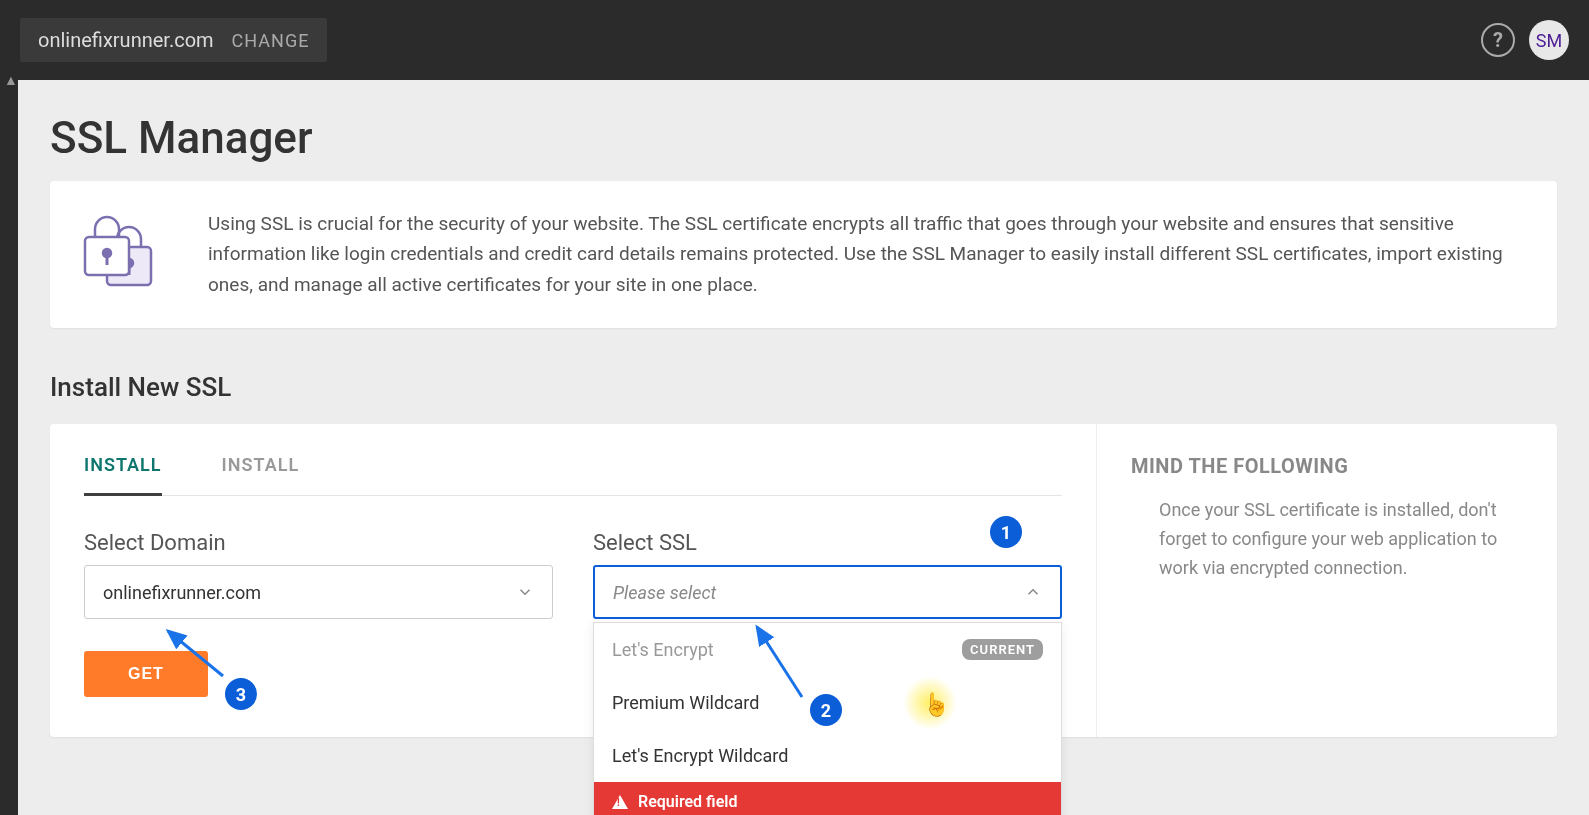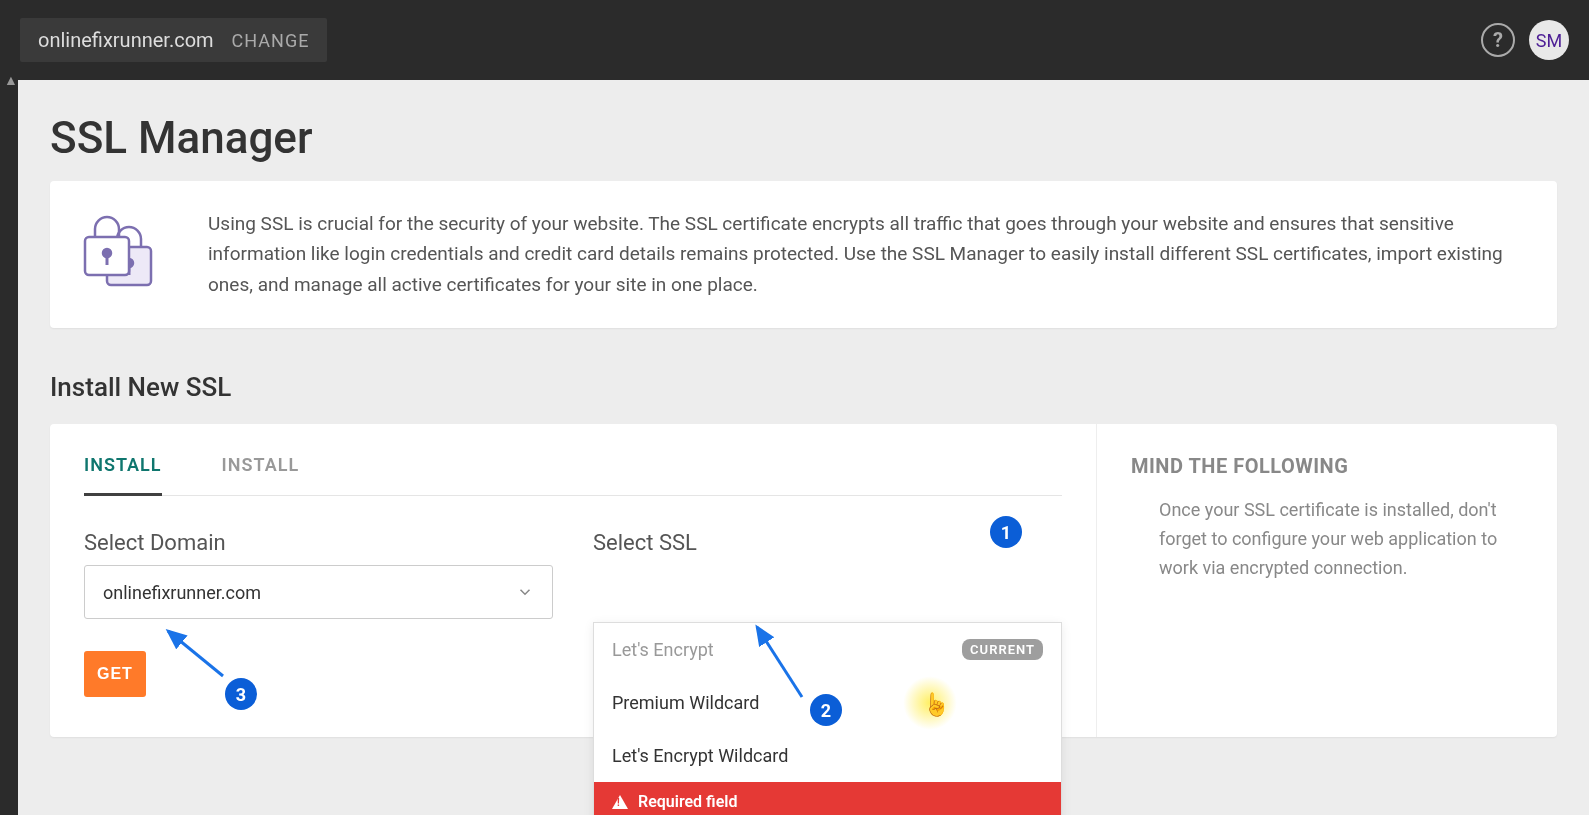--- a/index.html
+++ b/index.html
@@ -40,21 +40,21 @@
   .chev { width: 18px; height: 18px; }
   
   .dropdown { position: absolute; top: 92px; left: 0; right: 0; background: #fff; border: 1px solid #ddd; box-shadow: 0 2px 10px rgba(0,0,0,0.08); z-index: 5; }
   .dd-item { padding: 16px 18px; font-size: 18px; color: #333; display: flex; align-items: center; justify-content: space-between; cursor: pointer; }
   .dd-item.muted { color: #999; }
   .current-badge { background: #9e9e9e; color: #fff; font-size: 13px; font-weight: 600; letter-spacing: 1px; padding: 3px 8px; border-radius: 8px; }
   .error-bar { background: #e53935; color: #fff; padding: 10px 18px; font-size: 16px; font-weight: 600; display: flex; align-items: center; gap: 10px; }
   .warn-tri { width: 0; height: 0; border-left: 8px solid transparent; border-right: 8px solid transparent; border-bottom: 14px solid #fff; position: relative; }
   .warn-tri::after { content: "!"; position: absolute; left: -3px; top: 2px; font-size: 10px; color: #e53935; font-weight: bold; }
   
-  .get-btn { margin-top: 32px; background: #ff7a29; color: #fff; border: none; padding: 14px 13px; font-size: 16px; font-weight: 600; letter-spacing: 1px; border-radius: 3px; cursor: pointer; }
+  .get-btn { margin-top: 32px; background: #ff7a29; color: #fff; border: none; padding: 14px 44px; font-size: 16px; font-weight: 600; letter-spacing: 1px; border-radius: 3px; cursor: pointer; }
   
   .side-heading { font-size: 20px; font-weight: 700; color: #888; letter-spacing: 0.5px; margin-bottom: 18px; }
   .side-text { font-size: 18px; line-height: 1.6; color: #888; margin-left: 28px; }
   
   .anno { position: absolute; z-index: 100; pointer-events: none; }
   .anno-circle { width: 32px; height: 32px; border-radius: 50%; background: #0b5ed7; color: #fff; font-size: 18px; font-weight: bold; display: flex; align-items: center; justify-content: center; }
   .anno-arrow { stroke: #1a73e8; stroke-width: 3; fill: #1a73e8; }
   
   .cursor-hl { position: absolute; width: 54px; height: 54px; border-radius: 50%; background: radial-gradient(circle, rgba(255,235,59,0.8) 0%, rgba(255,235,59,0) 70%); z-index: 6; pointer-events: none; }
   .cursor-hand { position: absolute; font-size: 22px; z-index: 7; pointer-events: none; transform: scaleX(-1); }
@@ -115,20 +115,26 @@
             <span>onlinefixrunner.com</span>
             <svg class="chev" viewBox="0 0 24 24">
                 <path d="M6 9l6 6 6-6" fill="none" stroke="#888" stroke-width="2"></path>
               </svg>
           </div>
           <button class="get-btn">GET</button>
         </div>
 
         <div class="form-col">
           <label class="field-label">Select SSL</label>
+          <div class="select-box focused">
+            <span class="select-placeholder">Please select</span>
+            <svg class="chev" viewBox="0 0 24 24">
+                <path d="M6 15l6-6 6 6" fill="none" stroke="#888" stroke-width="2"></path>
+              </svg>
+          </div>
 
           <div class="dropdown">
             <div class="dd-item muted">
               <span>Let's Encrypt</span>
               <span class="current-badge">CURRENT</span>
             </div>
             <div class="dd-item">
               <span>Premium Wildcard</span>
             </div>
             <div class="dd-item">

